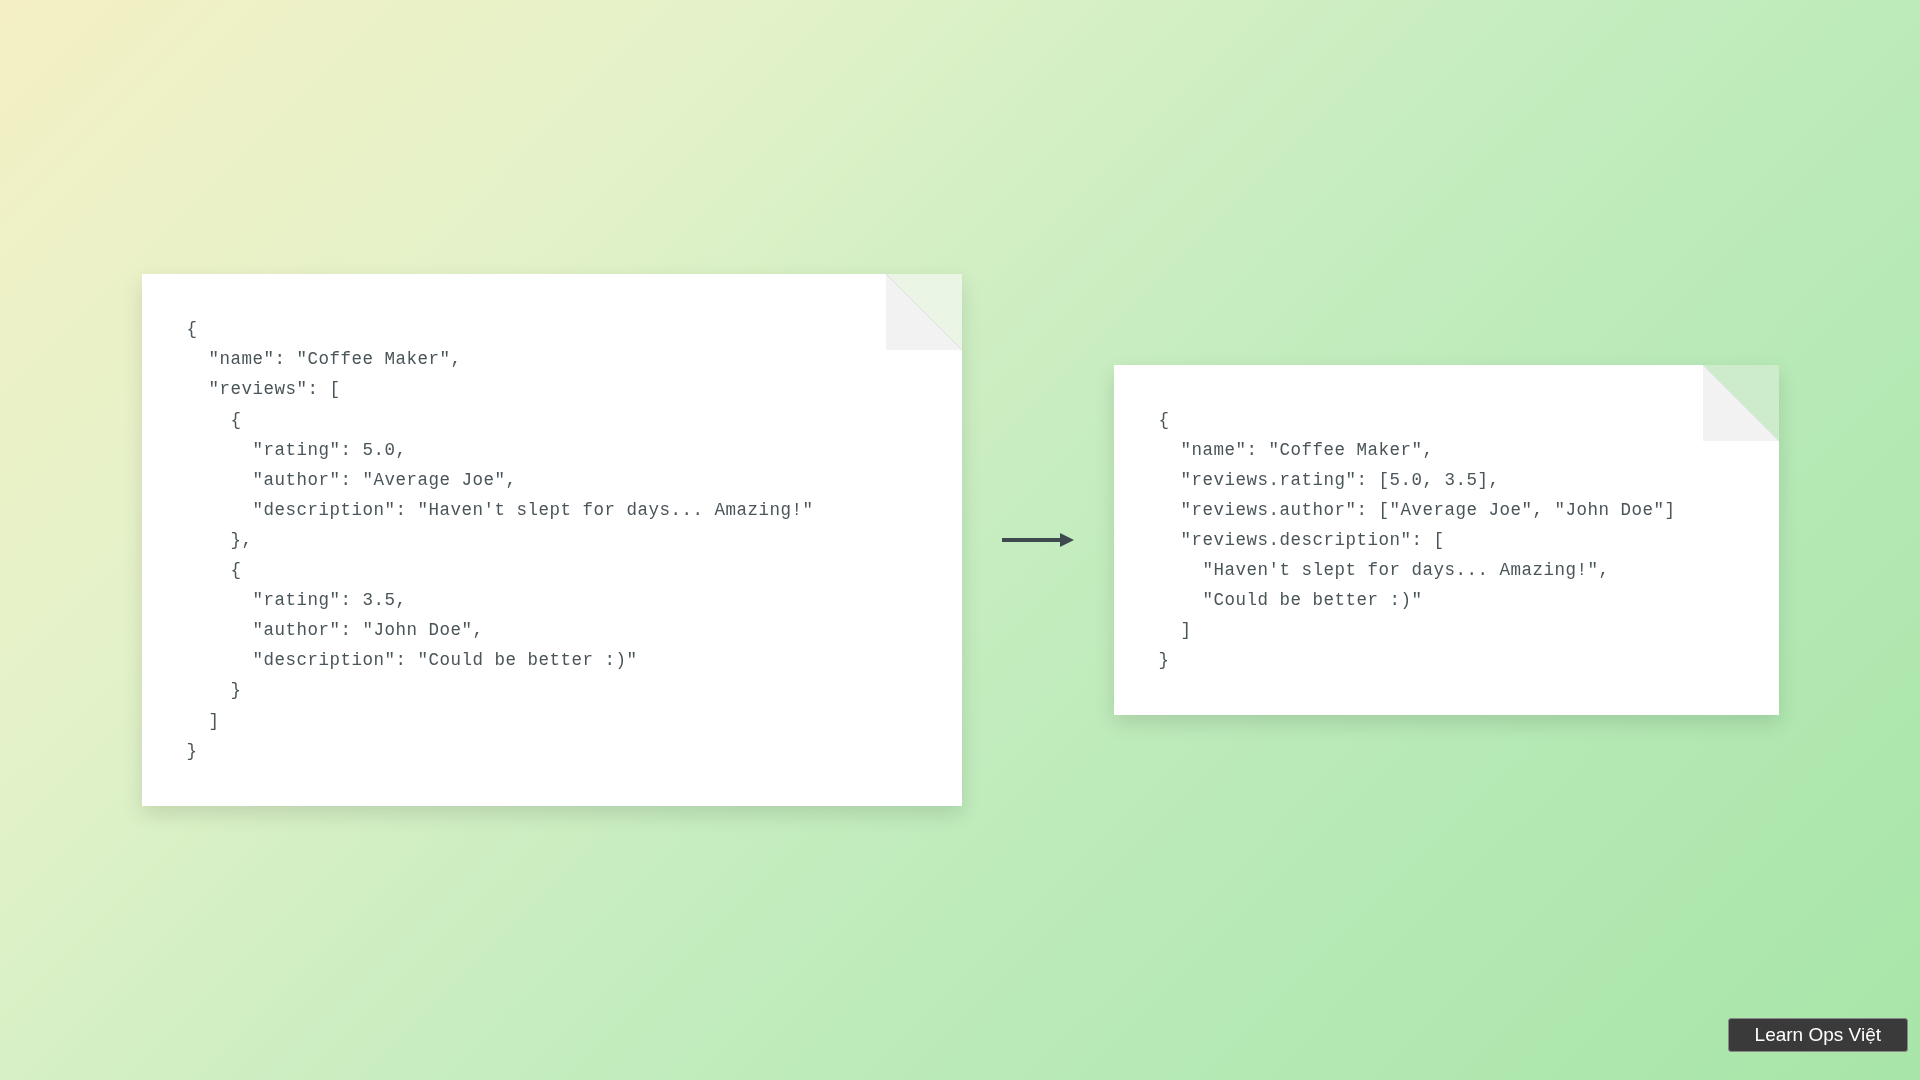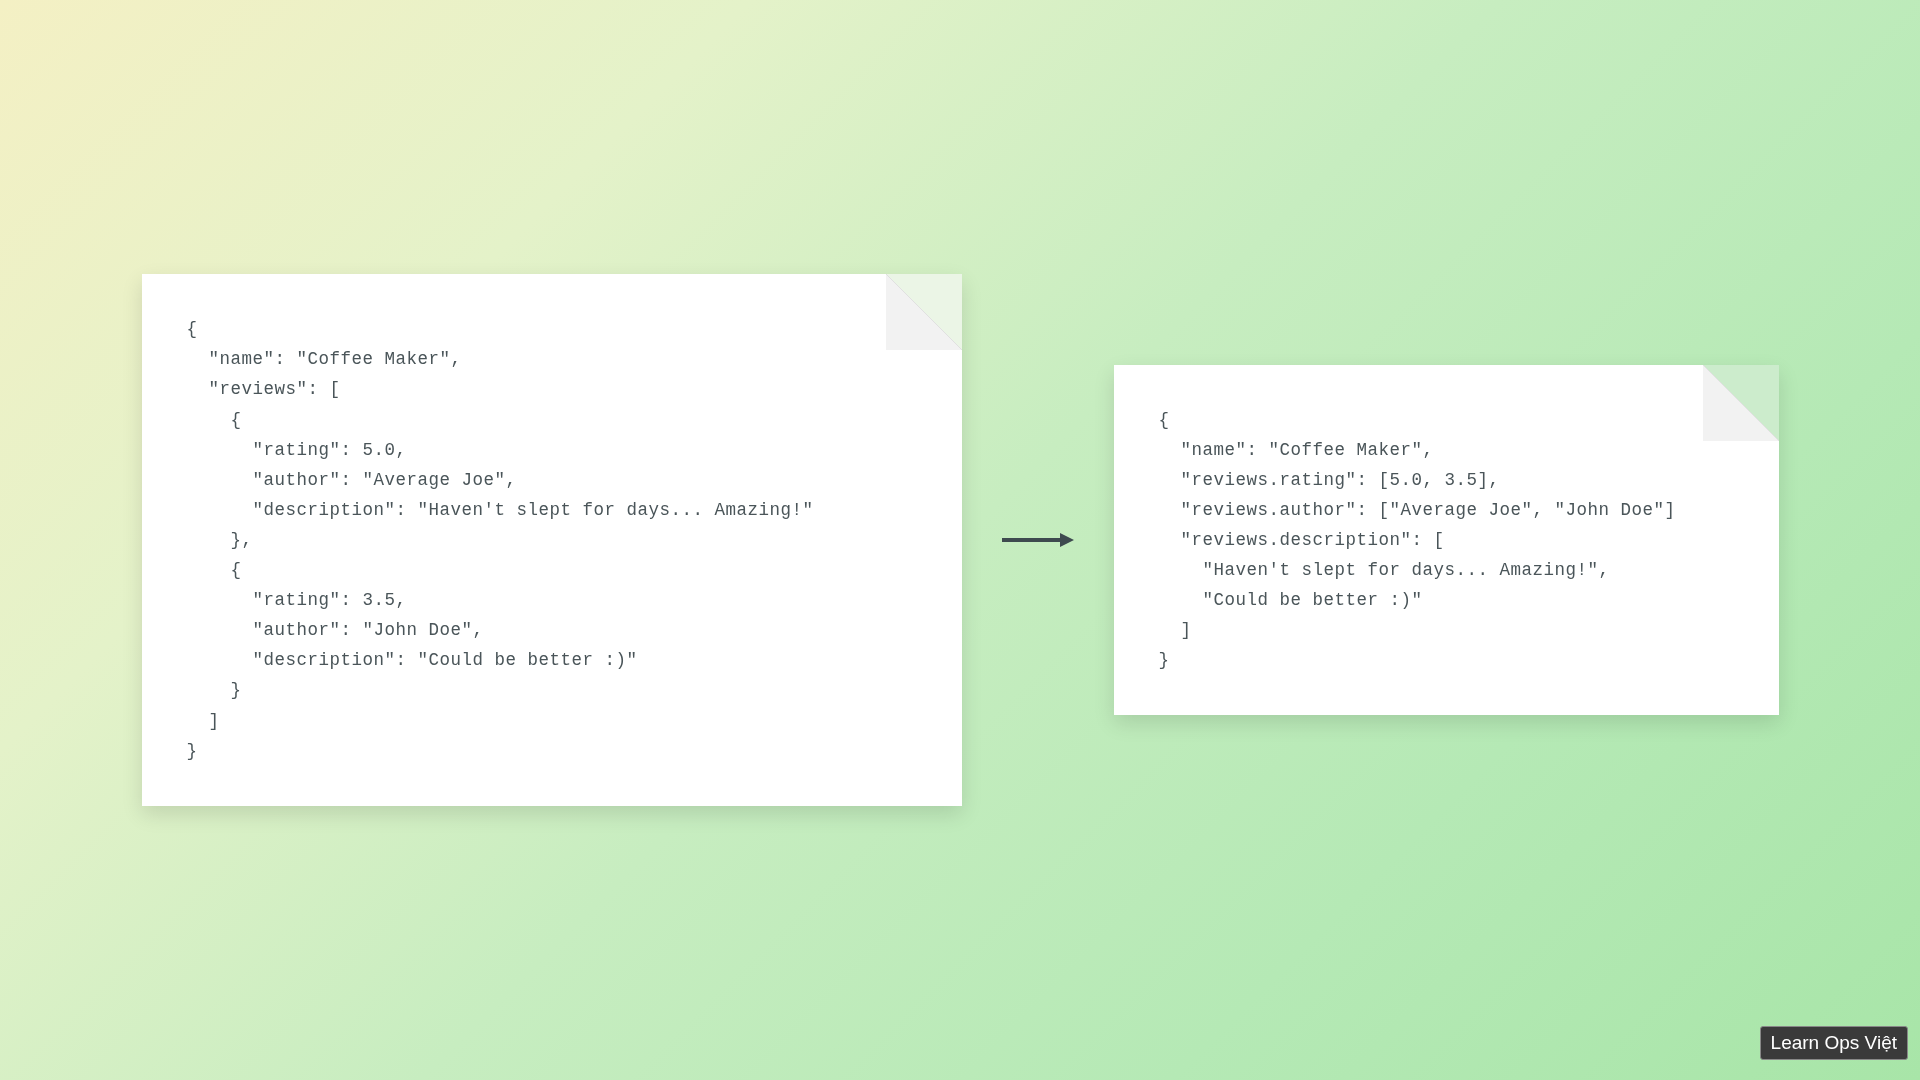--- a/index.html
+++ b/index.html
@@ -60,27 +60,27 @@
       letter-spacing: 0.5px;
     }
     .arrow {
       display: flex;
       align-items: center;
       justify-content: center;
       flex-shrink: 0;
     }
     .watermark {
       position: absolute;
-      bottom: 20px;
+      bottom: 28px;
       right: 12px;
       background: #3a3a3a;
       color: #ffffff;
       font-family: Arial, sans-serif;
       font-size: 19px;
-      padding: 5px 10px;
+      padding: 5px 26px;
       border: 1px solid #888;
       border-radius: 3px;
     }
   </style>
 </head>
 <body>
 
 <div class="container">
 
   <div class="page page-left">

